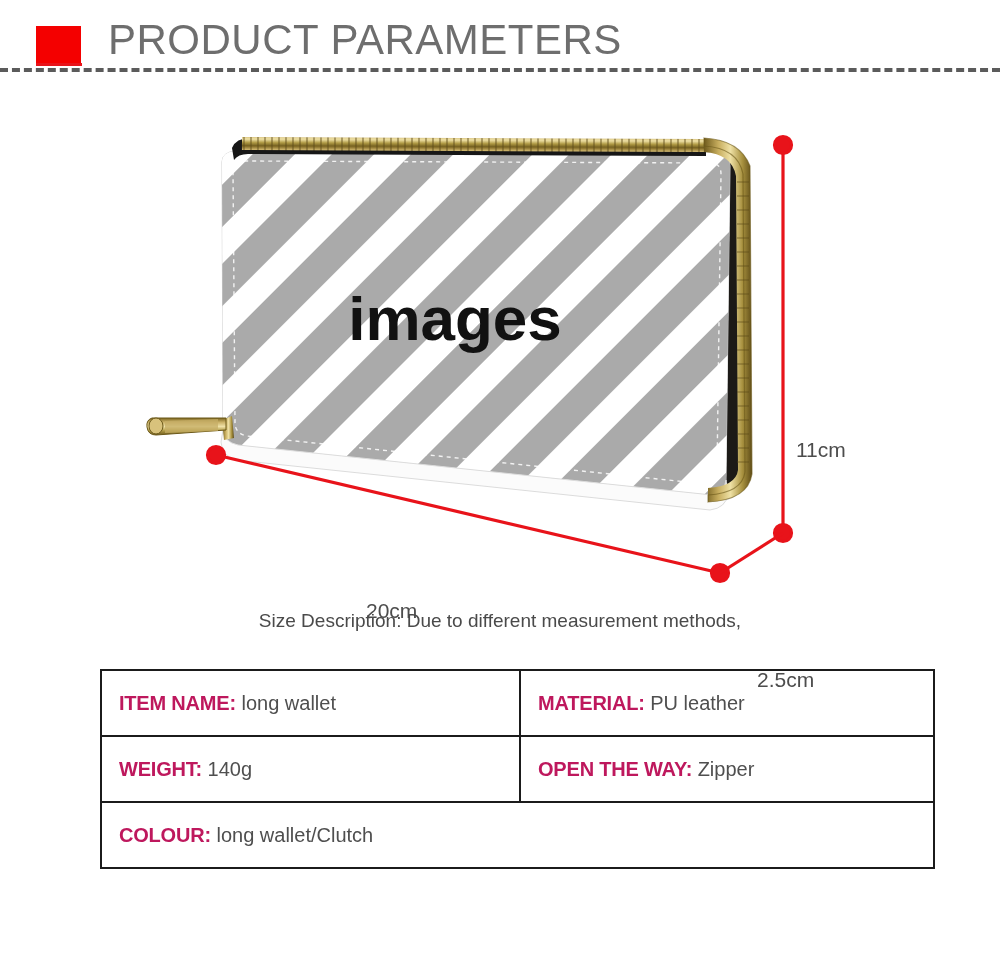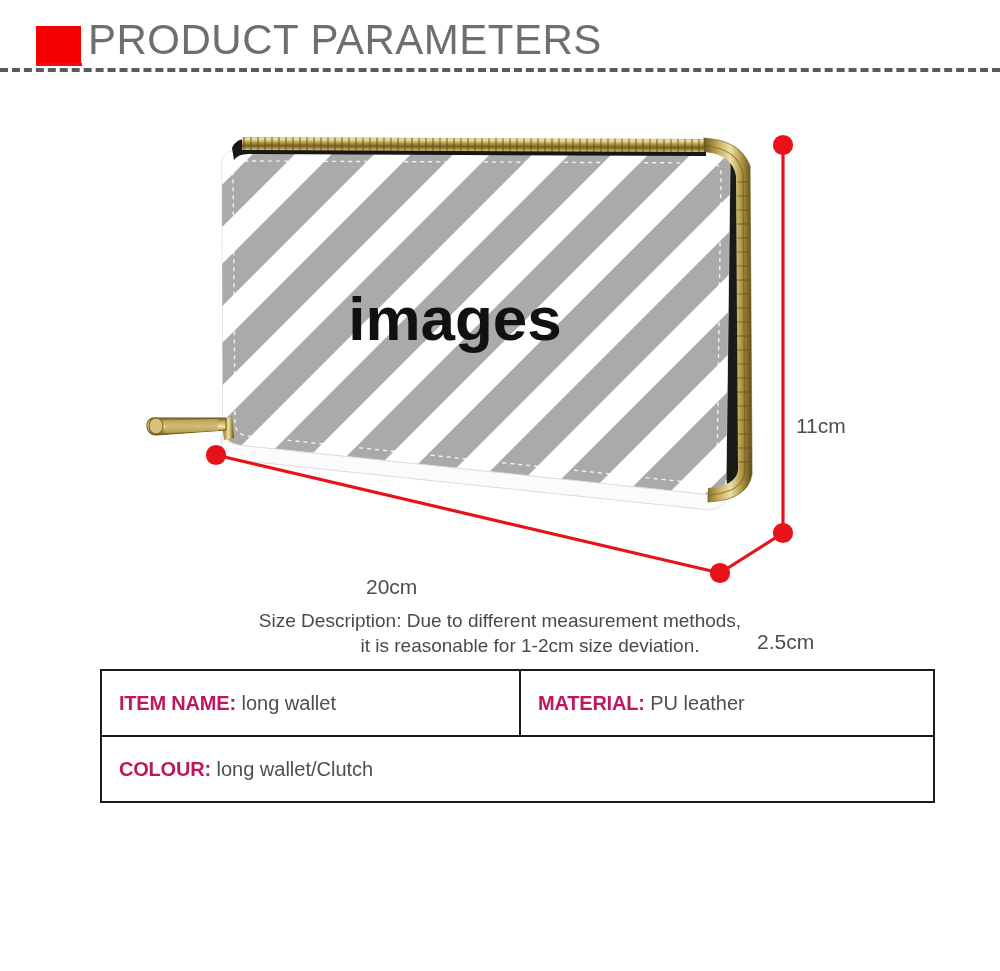--- a/index.html
+++ b/index.html
@@ -23,21 +23,21 @@
     width: 1000px; height: 70px;
   }
   #header-square {
     position: absolute;
     left: 36px; top: 26px;
     width: 45px; height: 38px;
     background: #f40000;
   }
   #header-title {
     position: absolute;
-    left: 88px; top: 16px;
+    left: 108px; top: 16px;
     font-size: 42px;
     letter-spacing: 0.5px;
     color: #6e6e6e;
     font-family: "Liberation Sans", sans-serif;
     white-space: nowrap;
   }
   #header-rule {
     position: absolute;
     left: 0; top: 68px;
     width: 1000px; height: 0;
@@ -58,24 +58,25 @@
   }
   #wallet-svg { display: block; }
 
   
   .dim-label {
     position: absolute;
     color: #4d4d4d;
     font-size: 21px;
     font-family: "Liberation Sans", sans-serif;
     white-space: nowrap;
+    margin-top: 24px;
   }
   #label-height { left: 796px; top: 324px; }
   #label-width  { left: 366px; top: 485px; text-align: center; }
-  #label-depth  { left: 757px; top: 540px; }
+  #label-depth  { left: 757px; top: 554px; }
 
   
   #size-description {
     position: absolute;
     left: 0; top: 608px;
     width: 1000px;
     text-align: center;
     color: #4a4a4a;
     font-size: 19px;
     line-height: 25px;
@@ -238,35 +239,44 @@
     </g>
   </svg>
 
   <div class="dim-label" id="label-height">11cm</div>
   <div class="dim-label" id="label-width">20cm</div>
   <div class="dim-label" id="label-depth">2.5cm</div>
 </div>
 
 <div id="size-description">
   <span class="line1">Size Description: Due to different measurement methods,</span>
-  <span class="line2">it is reasonable for 1-2cm size deviation.</span>
 </div>
 
 <table id="spec-table">
   <tbody>
     <tr>
       <td class="col-left">
         <span class="cell-key">ITEM NAME:</span>
         <span class="cell-val">long wallet</span>
       </td>
       <td class="col-right">
         <span class="cell-key">MATERIAL:</span>
         <span class="cell-val">PU leather</span>
       </td>
     </tr>
     <tr>
+      <td class="col-left">
+        <span class="cell-key">WEIGHT:</span>
+        <span class="cell-val">140g</span>
+      </td>
+      <td class="col-right">
+        <span class="cell-key">OPEN THE WAY:</span>
+        <span class="cell-val">Zipper</span>
+      </td>
+    </tr>
+    <tr>
       <td colspan="2">
         <span class="cell-key">COLOUR:</span>
         <span class="cell-val">long wallet/Clutch</span>
       </td>
     </tr>
   </tbody>
 </table>
 
 </body></html>

